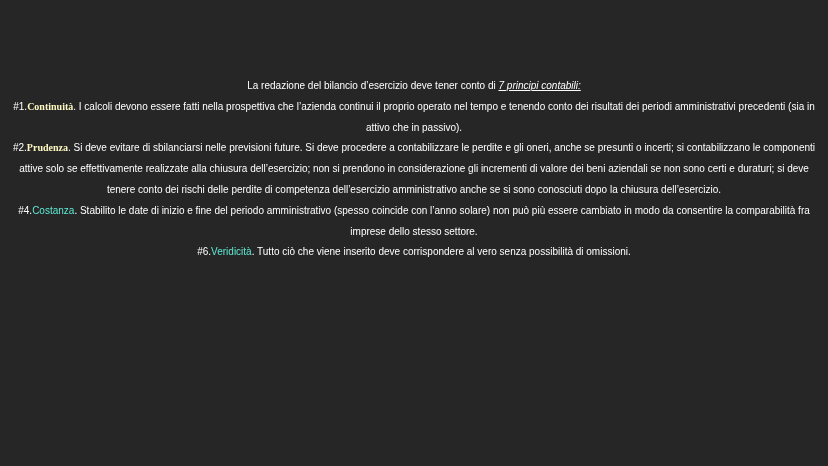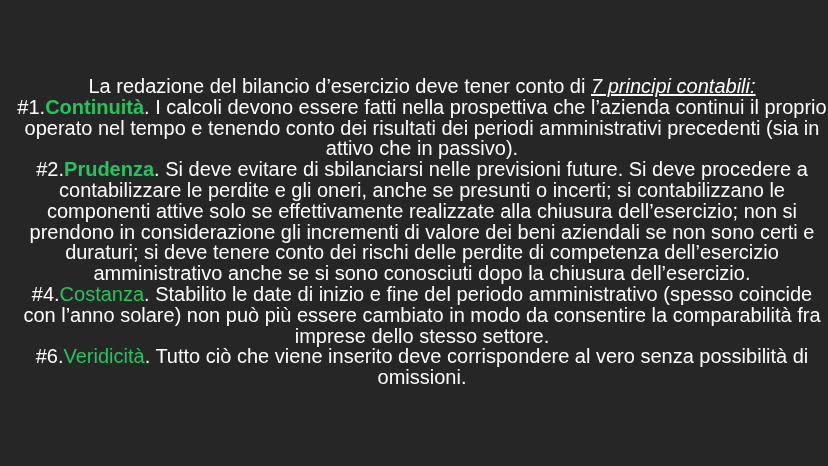--- a/index.html
+++ b/index.html
@@ -15,41 +15,42 @@
   }
   #slide {
     position: relative;
     width: 828px;
     height: 466px;
     background: #262626;
     box-sizing: border-box;
   }
   #text-block {
     position: absolute;
-    left: 16px;
+    left: 8px;
     top: 76px;
     width: 812px;
     text-align: center;
     color: #ffffff;
-    font-size: 20px;
+    font-size: 10px;
     line-height: 20.8px;
   }
   .para {
     margin: 0;
     padding: 0;
   }
   .num {
     color: #ffffff;
   }
   .kw {
-    color: #22c55e;
+    color: #fef9c3;
     font-weight: bold;
+    font-family: Liberation Serif, serif;
   }
   .kw-light {
-    color: #22c55e;
+    color: #5eead4;
   }
   .ital-underline {
     font-style: italic;
     text-decoration: underline;
   }
 </style>
 </head>
 <body>
 
 <div id="slide">

